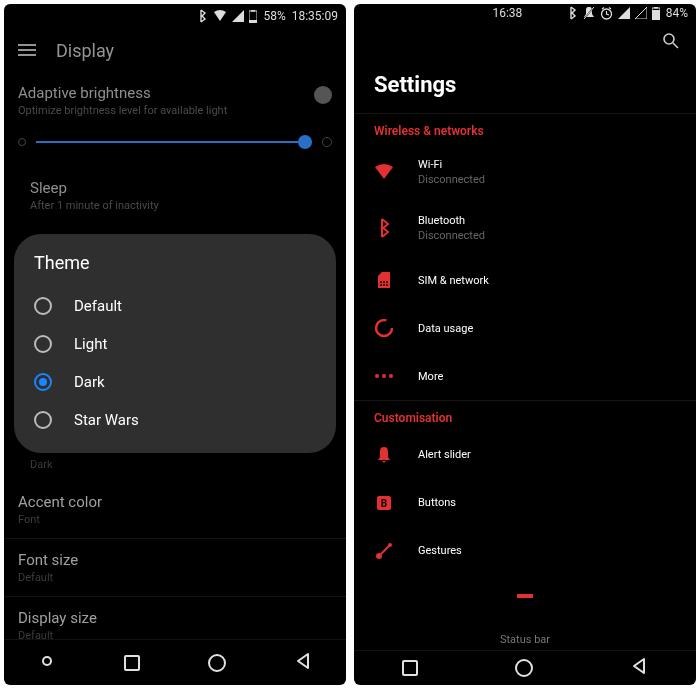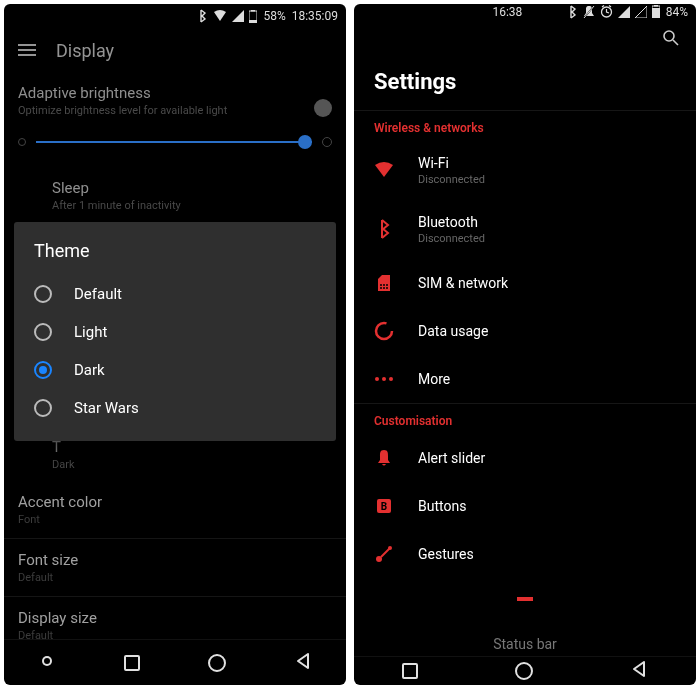--- a/index.html
+++ b/index.html
@@ -43,29 +43,28 @@
     height: 44px;
     padding: 0 14px;
     gap: 20px;
     color: #949494;
   }
   .hamburger { width: 18px; display: flex; flex-direction: column; gap: 3px; }
   .hamburger span { height: 2px; background: #949494; }
   .header-title { font-size: 18px; font-weight: 400; }
   
   .row {
-    padding: 10px 15px;
-    margin-left: 33px;
+    padding: 10px 26px;
   }
   .row-title { font-size: 15px; color: #8f8f8f; }
   .row-sub { font-size: 11px; color: #4a4a4a; margin-top: 2px; }
   
   .row-adaptive {
     display: flex;
-    align-items: flex-end;
+    align-items: flex-start;
     padding: 12px 14px 6px;
   }
   .row-adaptive .txt { flex: 1; }
   .toggle-knob { width: 18px; height: 18px; border-radius: 50%; background: #555; margin-top: 2px; }
   
   .slider-row {
     display: flex;
     align-items: center;
     padding: 14px 14px 22px;
     gap: 10px;
@@ -147,21 +146,21 @@
   .settings-item {
     display: flex;
     align-items: center;
     gap: 24px;
     padding: 14px 20px;
   }
   .settings-item .item-icon {
     width: 20px; height: 20px; color: #e33030;
     display: flex; align-items: center; justify-content: center;
   }
-  .item-txt .item-title { font-size: 14px; color: #fff; }
+  .item-txt .item-title { font-size: 11px; color: #fff; }
   .item-txt .item-sub { font-size: 11px; color: #666; margin-top: 2px; }
   .search-icon { color: #ccc; }
   .hr { height: 1px; background: #161616; }
 </style>
 </head>
 <body>
 
 <div class="phone">
   <div class="statusbar">
     <span class="status-icons">
@@ -242,21 +241,21 @@
       <div class="settings-row">
         <div class="row-title">Font size</div>
         <div class="row-sub">Default</div>
       </div>
       <div class="settings-row" style="border-bottom:none;">
         <div class="row-title">Display size</div>
         <div class="row-sub">Default</div>
       </div>
     </div>
 
-    <div class="dialog-overlay" style="top:0px;">
+    <div class="dialog-overlay" style="top:12px;border-radius:27px;">
       <div class="dialog-title">Theme</div>
       <div class="radio-row">
         <div class="radio"></div>
         <div class="radio-label">Default</div>
       </div>
       <div class="radio-row">
         <div class="radio"></div>
         <div class="radio-label">Light</div>
       </div>
       <div class="radio-row">

